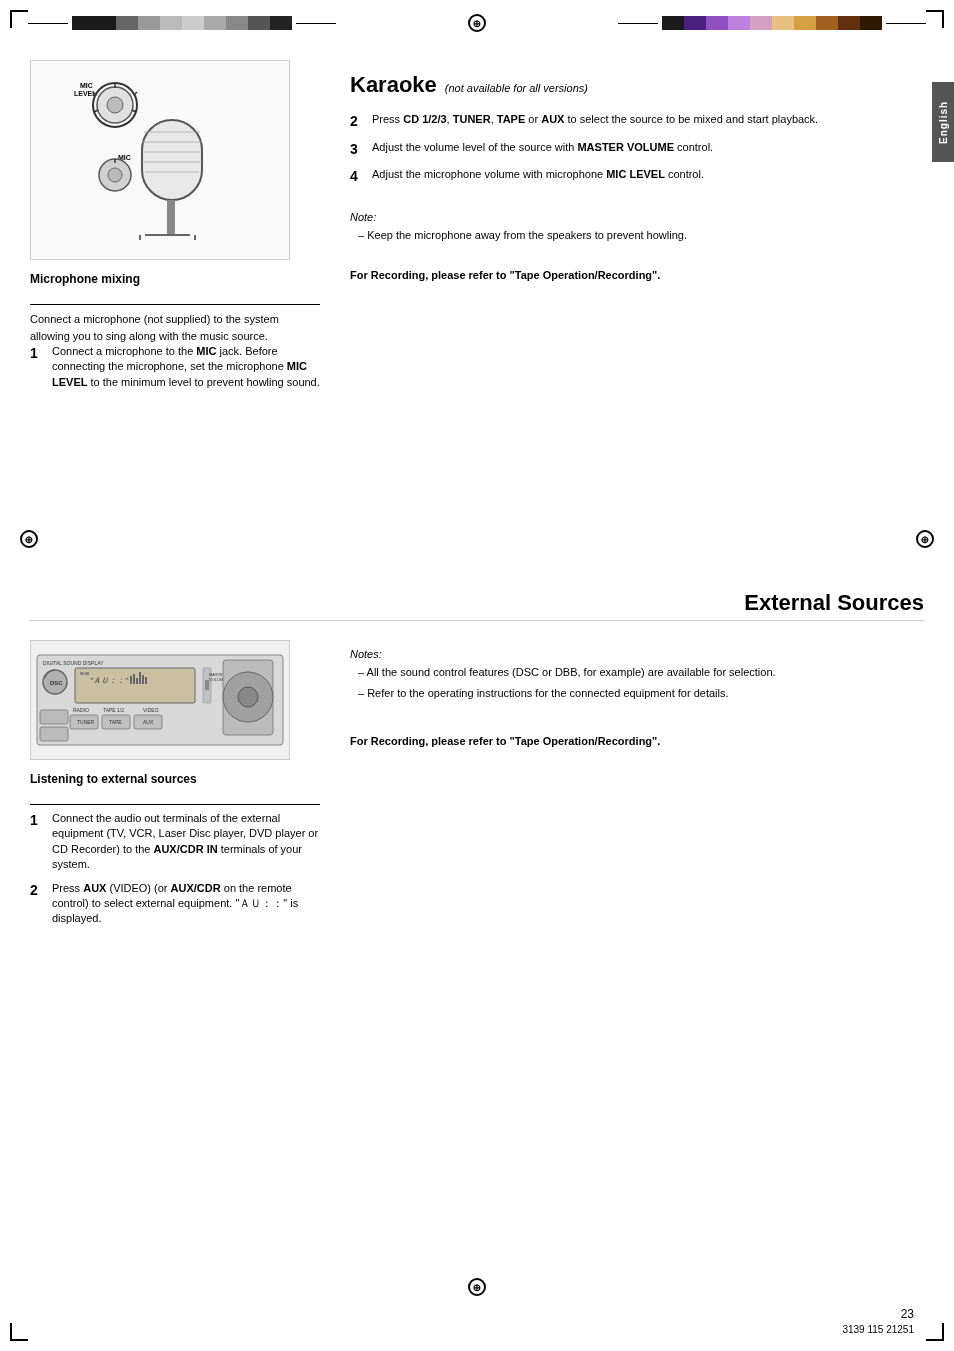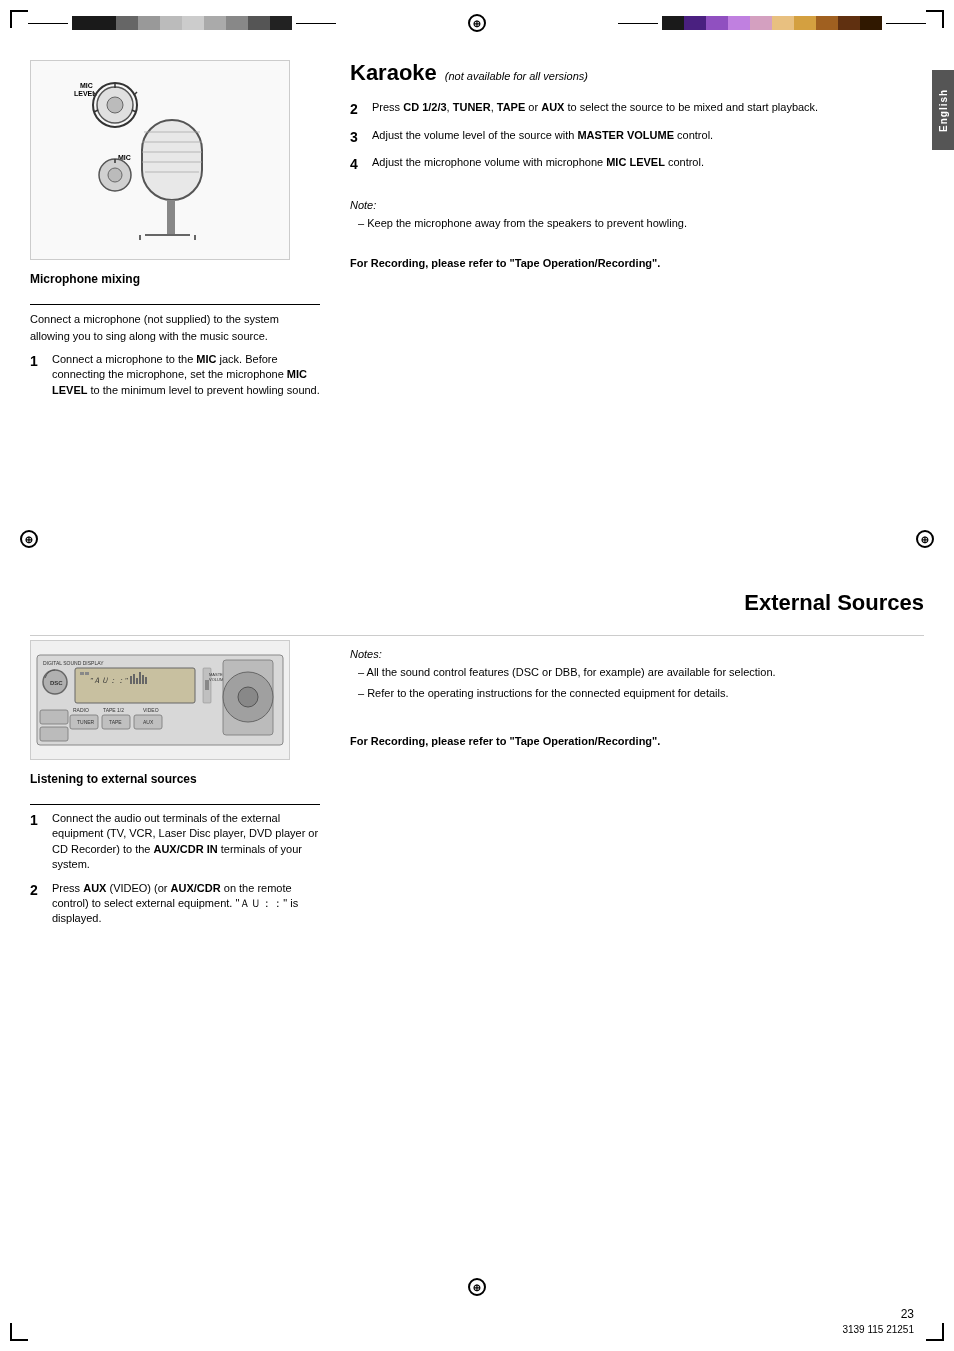--- a/index.html
+++ b/index.html
@@ -80,21 +80,21 @@
     .section-subtitle {
       font-size: 11px;
       font-style: italic;
     }
 
     .section-title-external {
       font-size: 22px;
       font-weight: bold;
       text-align: right;
       border-bottom: 1px solid #ccc;
-      padding-bottom: 19px;
+      padding-bottom: 4px;
       margin-bottom: 12px;
     }
 
     
     .mic-image-box {
       border: 1px solid #ccc;
       width: 260px;
       height: 200px;
       margin-bottom: 12px;
       display: flex;
@@ -334,34 +334,34 @@
         <line x1="85" y1="165" x2="130" y2="165" stroke="#666" stroke-width="2"></line>
         <line x1="80" y1="165" x2="80" y2="170" stroke="#666" stroke-width="2"></line>
         <line x1="135" y1="165" x2="135" y2="170" stroke="#666" stroke-width="2"></line>
       </svg>
     </div>
 
     <div class="subsection-heading">
       <span>Microphone mixing</span>
     </div>
 
-    <p style="font-size:11px;line-height:1.5;margin-bottom:8px;">Connect a microphone (not supplied) to the system allowing you to sing along with the music source.</p>
+    <p style="font-size:11px;line-height:1.5;">Connect a microphone (not supplied) to the system allowing you to sing along with the music source.</p>
 
     <ul class="num-list">
       <li>
         <span class="num-label">1</span>
         <span>
           Connect a microphone to the <strong>MIC</strong> jack.
           Before connecting the microphone, set the microphone <strong>MIC LEVEL</strong> to the minimum level to prevent howling sound.
         </span>
       </li>
     </ul>
   </div>
 
-  <div class="right-col" style="top:0;">
+  <div class="right-col" style="top:12px;">
 
     <div class="english-sidebar">English</div>
 
     <div class="karaoke-header">
       <span class="section-title-karaoke">Karaoke</span>
       <span class="section-subtitle">(not available for all versions)</span>
     </div>
 
     <ul class="num-list">
       <li>

